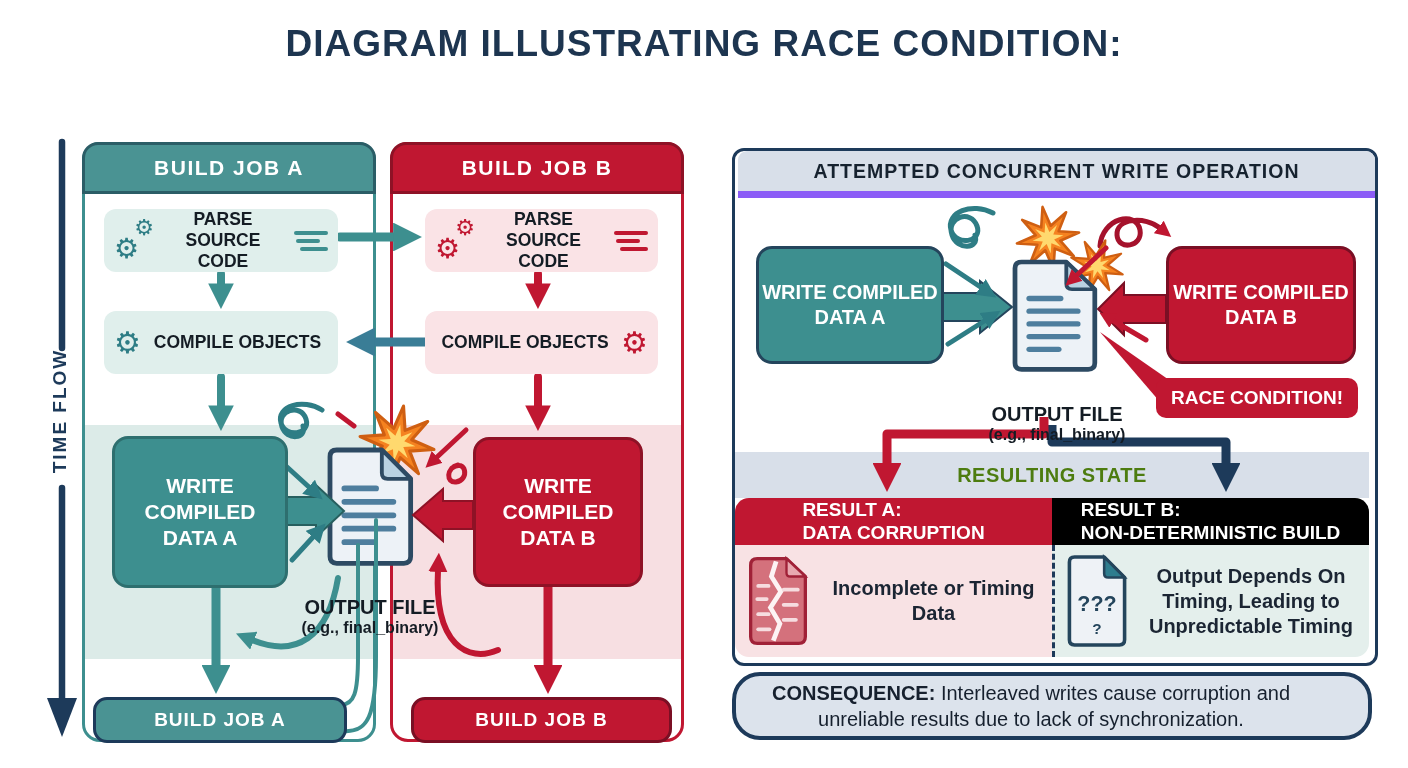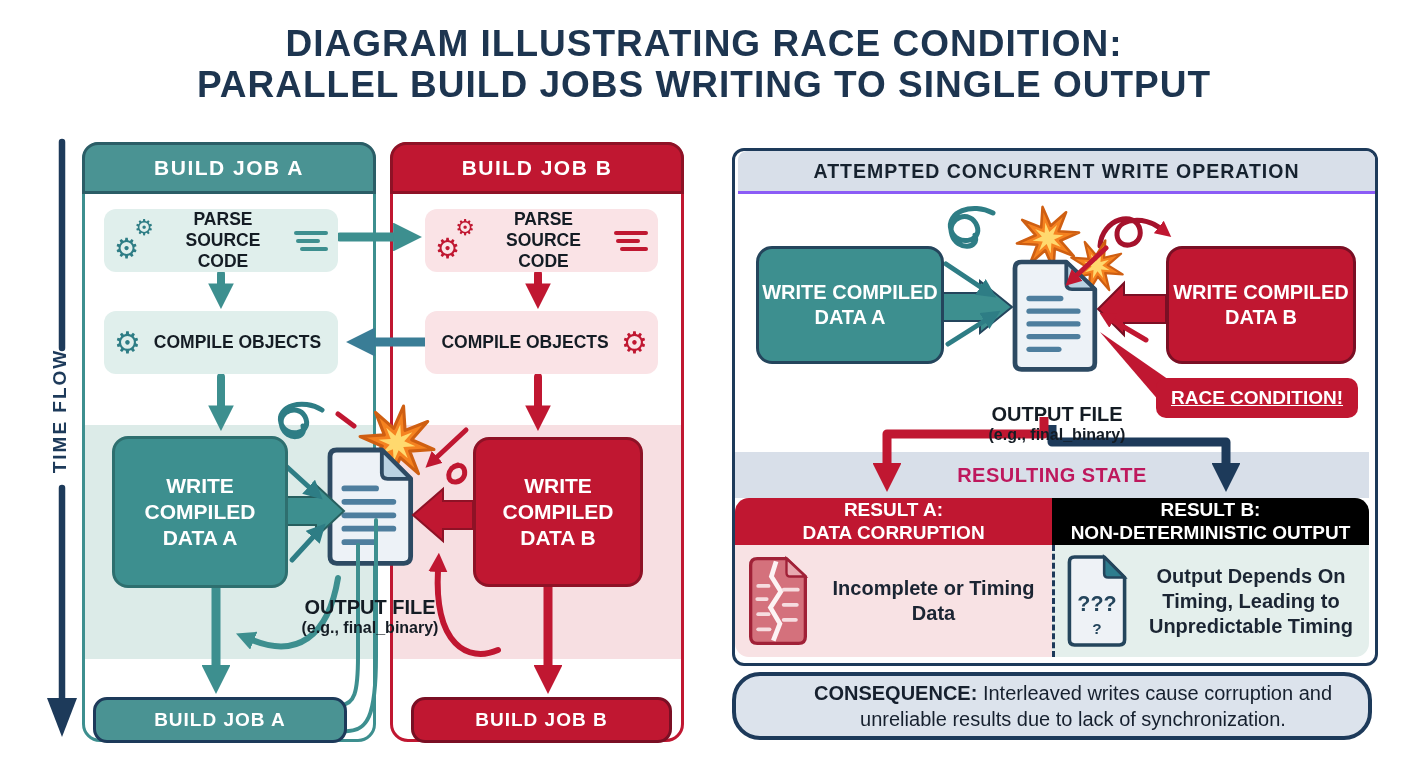--- a/index.html
+++ b/index.html
@@ -51,53 +51,52 @@
   
   .timeflow-label{left:-10px;top:400px;width:140px;text-align:center;transform:rotate(-90deg);
         color:#1d3a5a;font-weight:800;font-size:19px;letter-spacing:2px;z-index:10;}
   
   .outlabel{z-index:10;text-align:center;color:#141c24;}
   .outlabel .l1{font-weight:800;font-size:20px;margin-top:28px;}
   .outlabel .l2{font-weight:600;font-size:16px;}
   
   .rpanel{left:732px;top:148px;width:640px;height:512px;border:3px solid #1d3a5a;border-radius:12px;
           background:#fff;z-index:1;}
-  .rhdr{position:absolute;left:3px;top:0;right:0;height:40px;background:#d8dfe9;border-bottom:3px solid #8b5cf6;
+  .rhdr{position:absolute;left:3px;top:0;right:0;height:40px;background:#d8dfe9;border-bottom:7px solid #8b5cf6;
         border-radius:9px 9px 0 0;display:flex;align-items:center;justify-content:center;
         color:#16222f;font-weight:800;font-size:19.5px;letter-spacing:1px;z-index:10;}
   .write-a-r{left:756px;top:246px;width:182px;height:112px;background:#3d8f8f;border:3px solid #24455c;font-size:20px;}
   .write-b-r{left:1166px;top:246px;width:184px;height:112px;background:#c01731;border:3px solid #7a0f24;font-size:20px;}
   .racebox{left:1156px;top:378px;width:202px;height:40px;background:#c01731;border-radius:10px;
            display:flex;align-items:center;justify-content:center;color:#fff;font-weight:800;
-           font-size:19px;z-index:10;text-decoration:underline;}
+           font-size:19px;z-index:10;}
   .stateband{left:735px;top:452px;width:634px;height:46px;background:#d8dfe9;z-index:1;
-             display:flex;align-items:center;justify-content:center;color:#be185d;
+             display:flex;align-items:center;justify-content:center;color:#4d7c0f;
              font-weight:800;font-size:20px;letter-spacing:0.5px;}
-  .reshdr{top:498px;height:47px;display:flex;align-items:center;justify-content:center;text-align:center;
+  .reshdr{top:498px;height:47px;display:flex;align-items:center;justify-content:center;text-align:left;
           color:#fff;font-weight:800;font-size:19px;line-height:1.2;z-index:10;}
   .reshdr-a{left:735px;width:317px;background:#c01731;border-radius:14px 0 0 0;}
   .reshdr-b{left:1052px;width:317px;background:#000000;border-radius:0 14px 0 0;}
   .resbody{top:545px;height:112px;z-index:10;display:flex;align-items:center;gap:14px;padding:0 10px;box-sizing:border-box;}
   .resbody-a{left:735px;width:317px;background:#f8e2e4;border-radius:0 0 0 14px;}
   .resbody-b{left:1052px;width:317px;background:#e4efec;border-radius:0 0 14px 0;border-left:3px dashed #1d3a5a;}
   .restext{flex:1;text-align:center;color:#1b2533;font-weight:600;font-size:20px;line-height:1.25;}
   .conq{left:732px;top:672px;width:640px;height:68px;background:#dce3ec;border:4px solid #1d3a5a;
-        border-radius:28px;display:flex;align-items:center;justify-content:flex-end;z-index:10;box-sizing:border-box;}
+        border-radius:28px;display:flex;align-items:center;justify-content:flex-start;z-index:10;box-sizing:border-box;}
   .conq p{margin:0;max-width:590px;text-align:center;color:#16202e;font-size:20px;line-height:1.3;font-weight:500;}
   .conq b{font-weight:800;}
   .overlay{left:0;top:0;width:1408px;height:768px;z-index:5;pointer-events:none;}
 </style>
 </head>
 <body>
 
 <div class="page">
 
   <div class="abs title">
     <div>DIAGRAM ILLUSTRATING RACE CONDITION:</div>
-    <div>PARALLEL BUILD JOBS WRITING TO SINGLE OUTPUT</div>
   </div>
 
   <div class="abs timeflow-label">TIME FLOW</div>
 
   <div class="abs col col-a">
     <div class="tint tint-a"></div>
     <div class="colhdr colhdr-a">BUILD JOB A</div>
   </div>
 
   <div class="abs col col-b">
@@ -270,21 +269,21 @@
 
   <div class="abs reshdr reshdr-a">
     <div>
       <div>RESULT A:</div>
       <div>DATA CORRUPTION</div>
     </div>
   </div>
   <div class="abs reshdr reshdr-b">
     <div>
       <div>RESULT B:</div>
-      <div>NON-DETERMINISTIC OUTPUT</div>
+      <div>NON-DETERMINISTIC BUILD</div>
     </div>
   </div>
 
   <div class="abs resbody resbody-a">
     <svg width="66" height="94" viewBox="0 0 70 96">
       <path d="M6,10 Q6,3 13,3 H44 L64,22 V86 Q64,93 57,93 H13 Q6,93 6,86 Z" fill="#d4717c" stroke="#a02137" stroke-width="3.5" stroke-linejoin="round"></path>
       <path d="M44,3 L64,22 H48 Q44,22 44,18 Z" fill="#e8a9b0" stroke="#a02137" stroke-width="2.5"></path>
       <path d="M33,6 L28,22 L38,38 L27,55 L37,72 L30,90" stroke="#fdf3f4" stroke-width="5" fill="none"></path>
       <g stroke="#f6dde0" stroke-width="4" stroke-linecap="round">
         <line x1="14" y1="32" x2="25" y2="32"></line>

